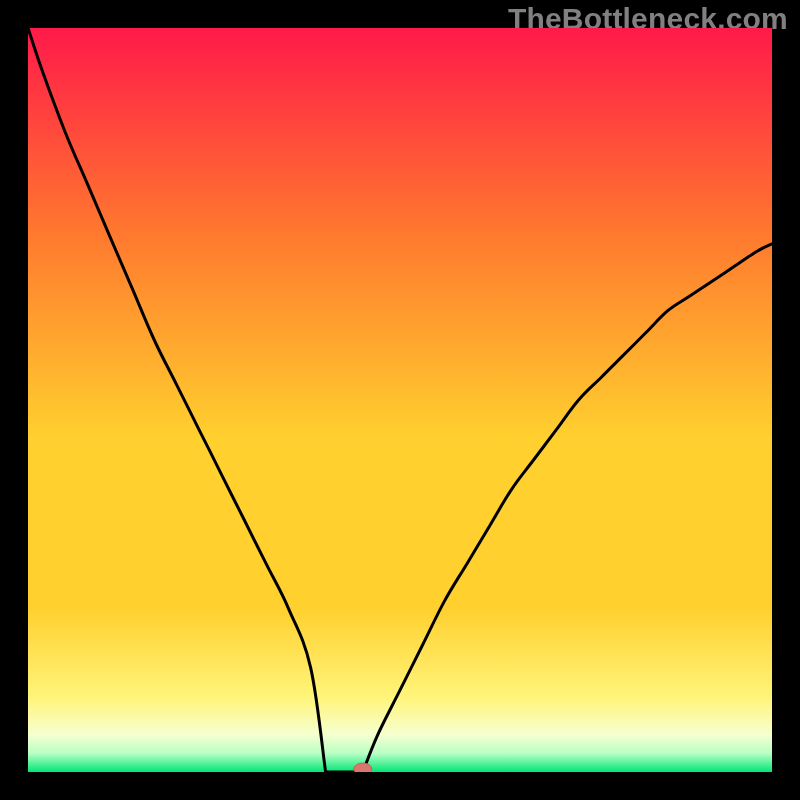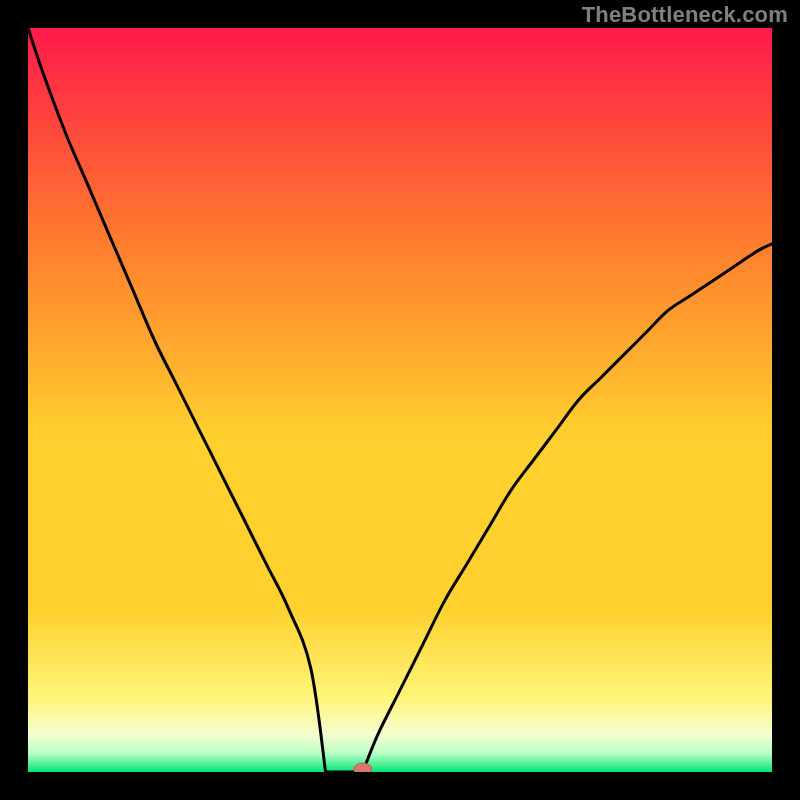--- a/index.html
+++ b/index.html
@@ -15,21 +15,21 @@
     position: relative;
     width: 800px;
     height: 800px;
     background: #000;
   }
   .watermark {
     position: absolute;
     top: 2px;
     right: 12px;
     color: #808080;
-    font-size: 22px;
+    font-size: 30px;
     font-weight: 600;
     letter-spacing: 0.2px;
     user-select: none;
   }
   .plot {
     position: absolute;
     left: 28px;
     top: 28px;
     width: 744px;
     height: 744px;

